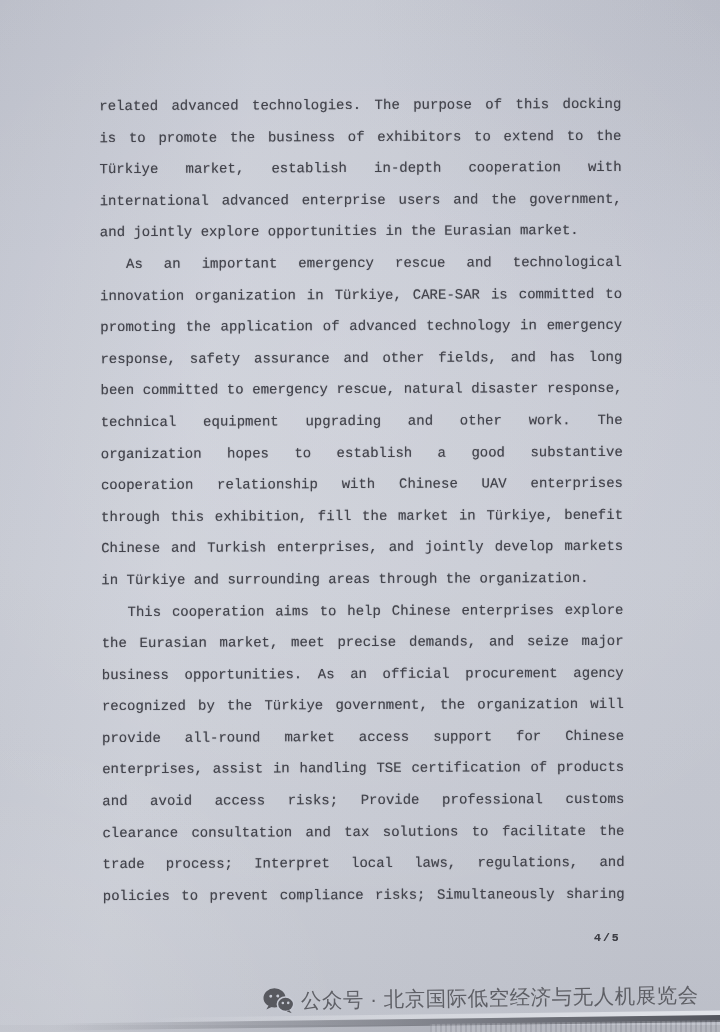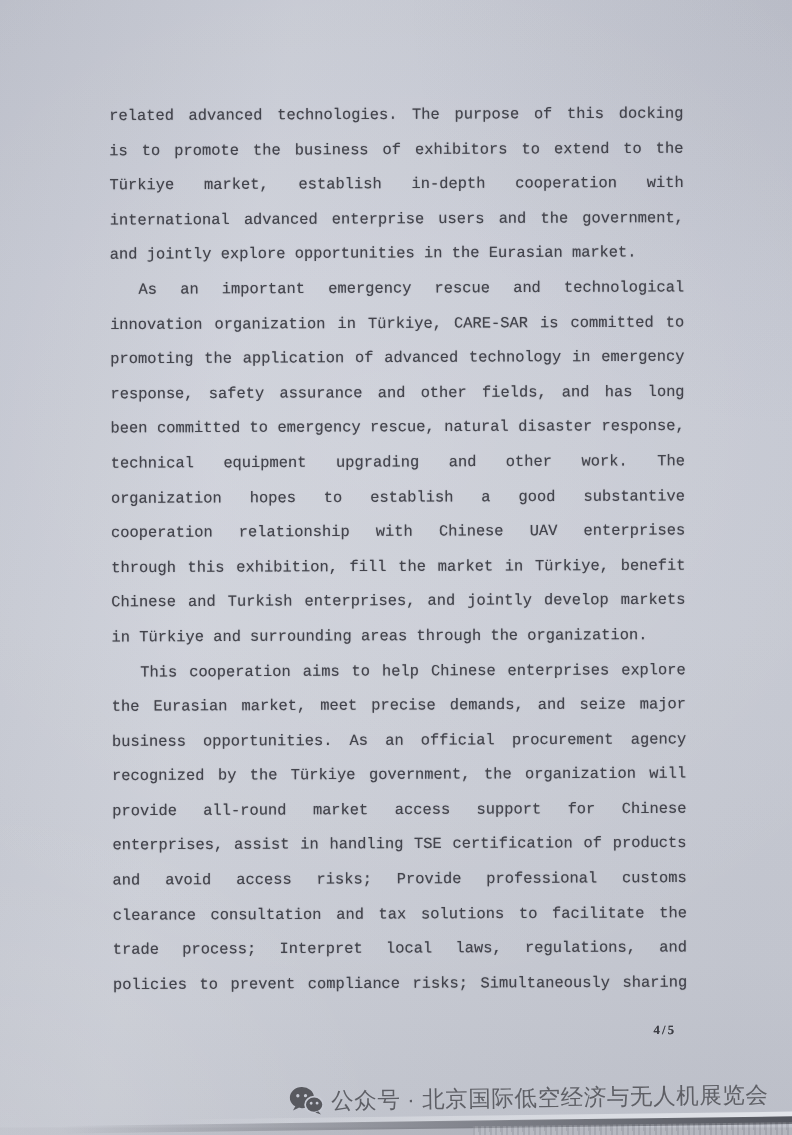--- a/index.html
+++ b/index.html
@@ -25,21 +25,21 @@
     text-shadow: 0 0 1px rgba(67,68,76,0.55);
   }
   .line {
     height: 31.6px; line-height: 31.6px;
     text-align: justify; text-align-last: justify;
   }
   .line.noj { text-align-last: left; }
   .line.indent { text-indent: 26px; }
   .page-number {
     position: absolute; left: 594px; top: 931px;
-    font-family: Liberation Serif, serif;
+    font-family: Liberation Mono, monospace;
     font-size: 11.5px; font-weight: bold; letter-spacing: 2px;
     color: #3d3e45; text-shadow: 0 0 0.5px rgba(61,62,69,0.6);
   }
   .watermark {
     position: absolute; left: 263px; top: 984px;
     display: flex; align-items: center; gap: 7px;
     transform: rotate(-0.8deg); color: #54555b;
   }
   .wm-icon { display: inline-flex; opacity: 0.92; }
   .wm-text {

